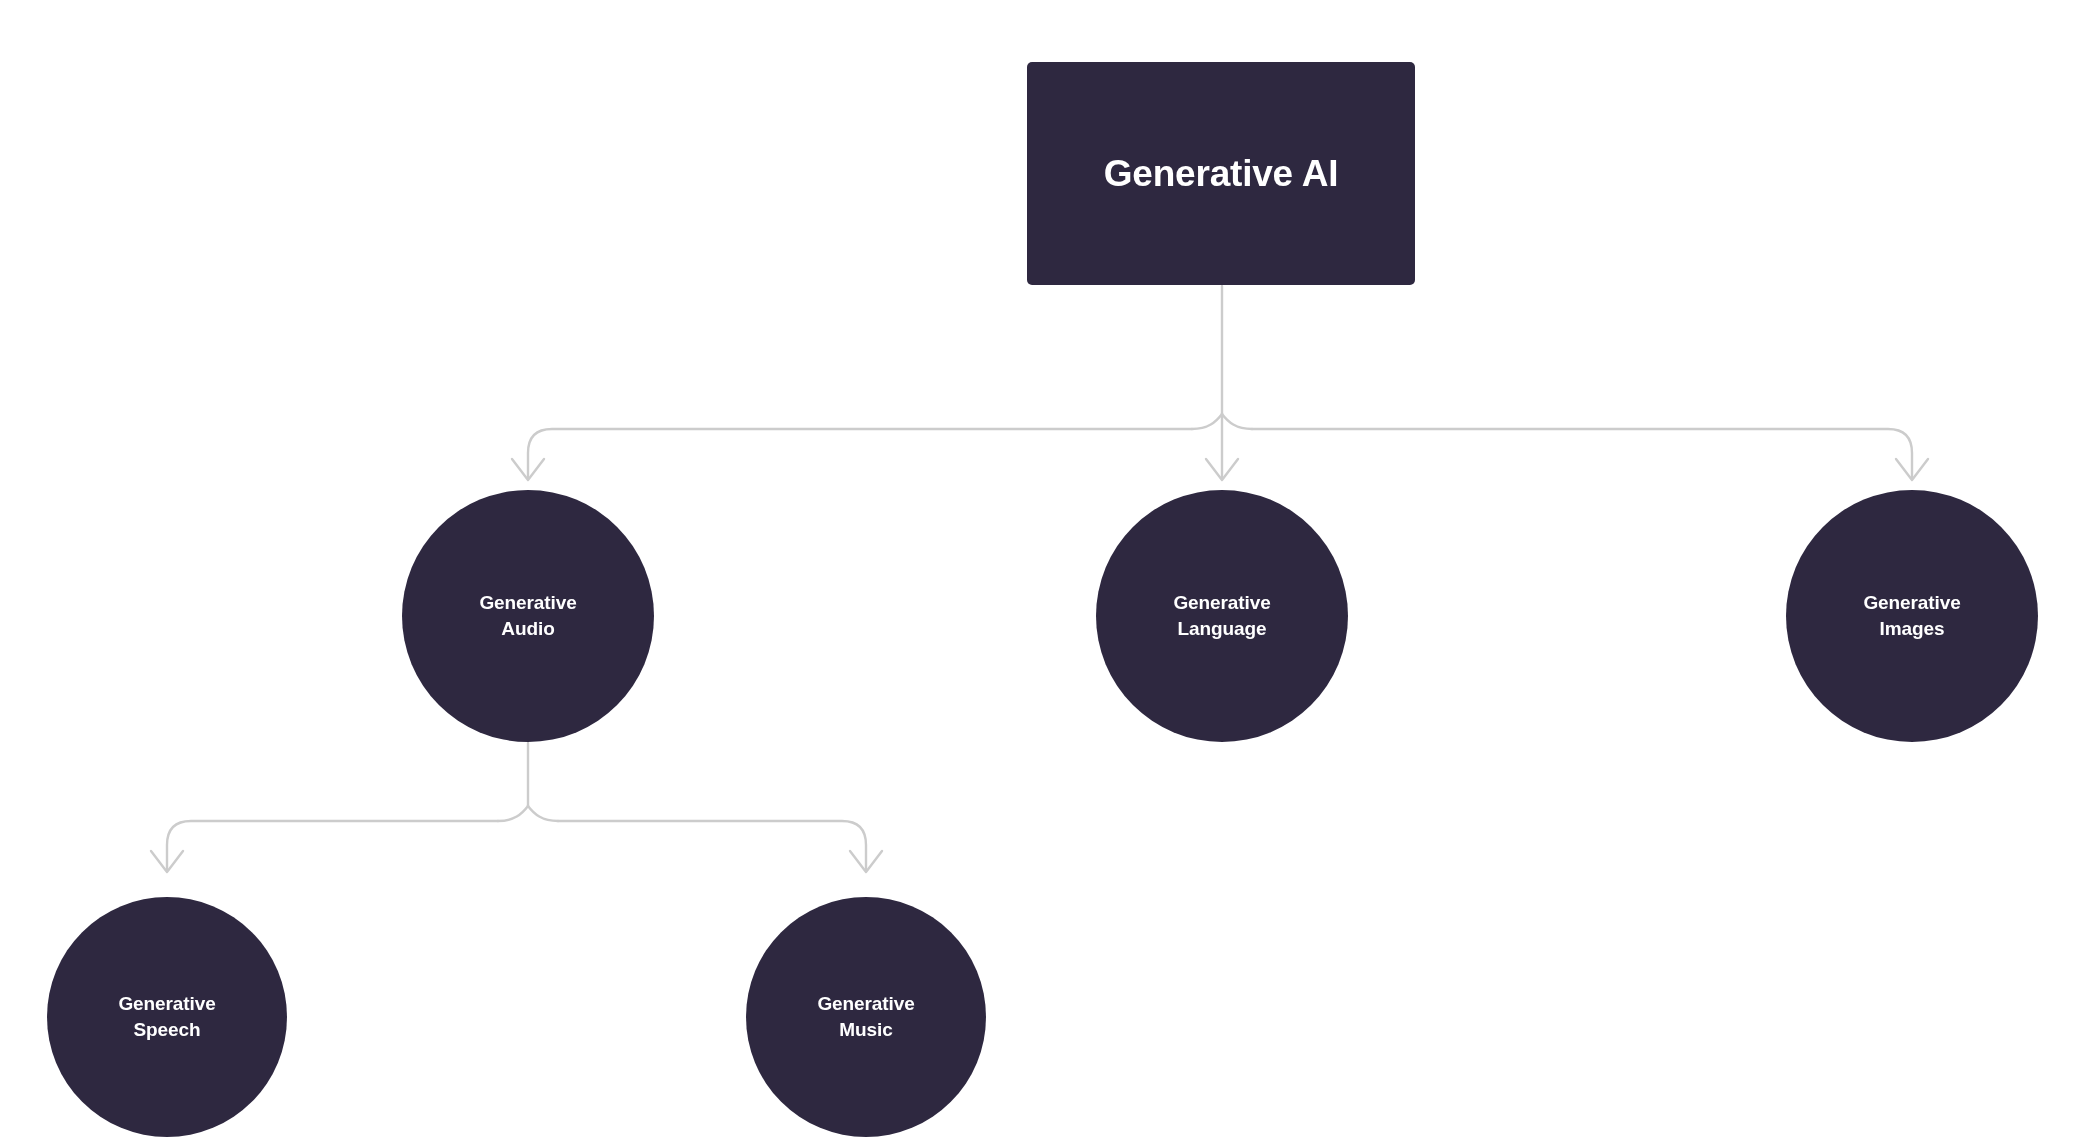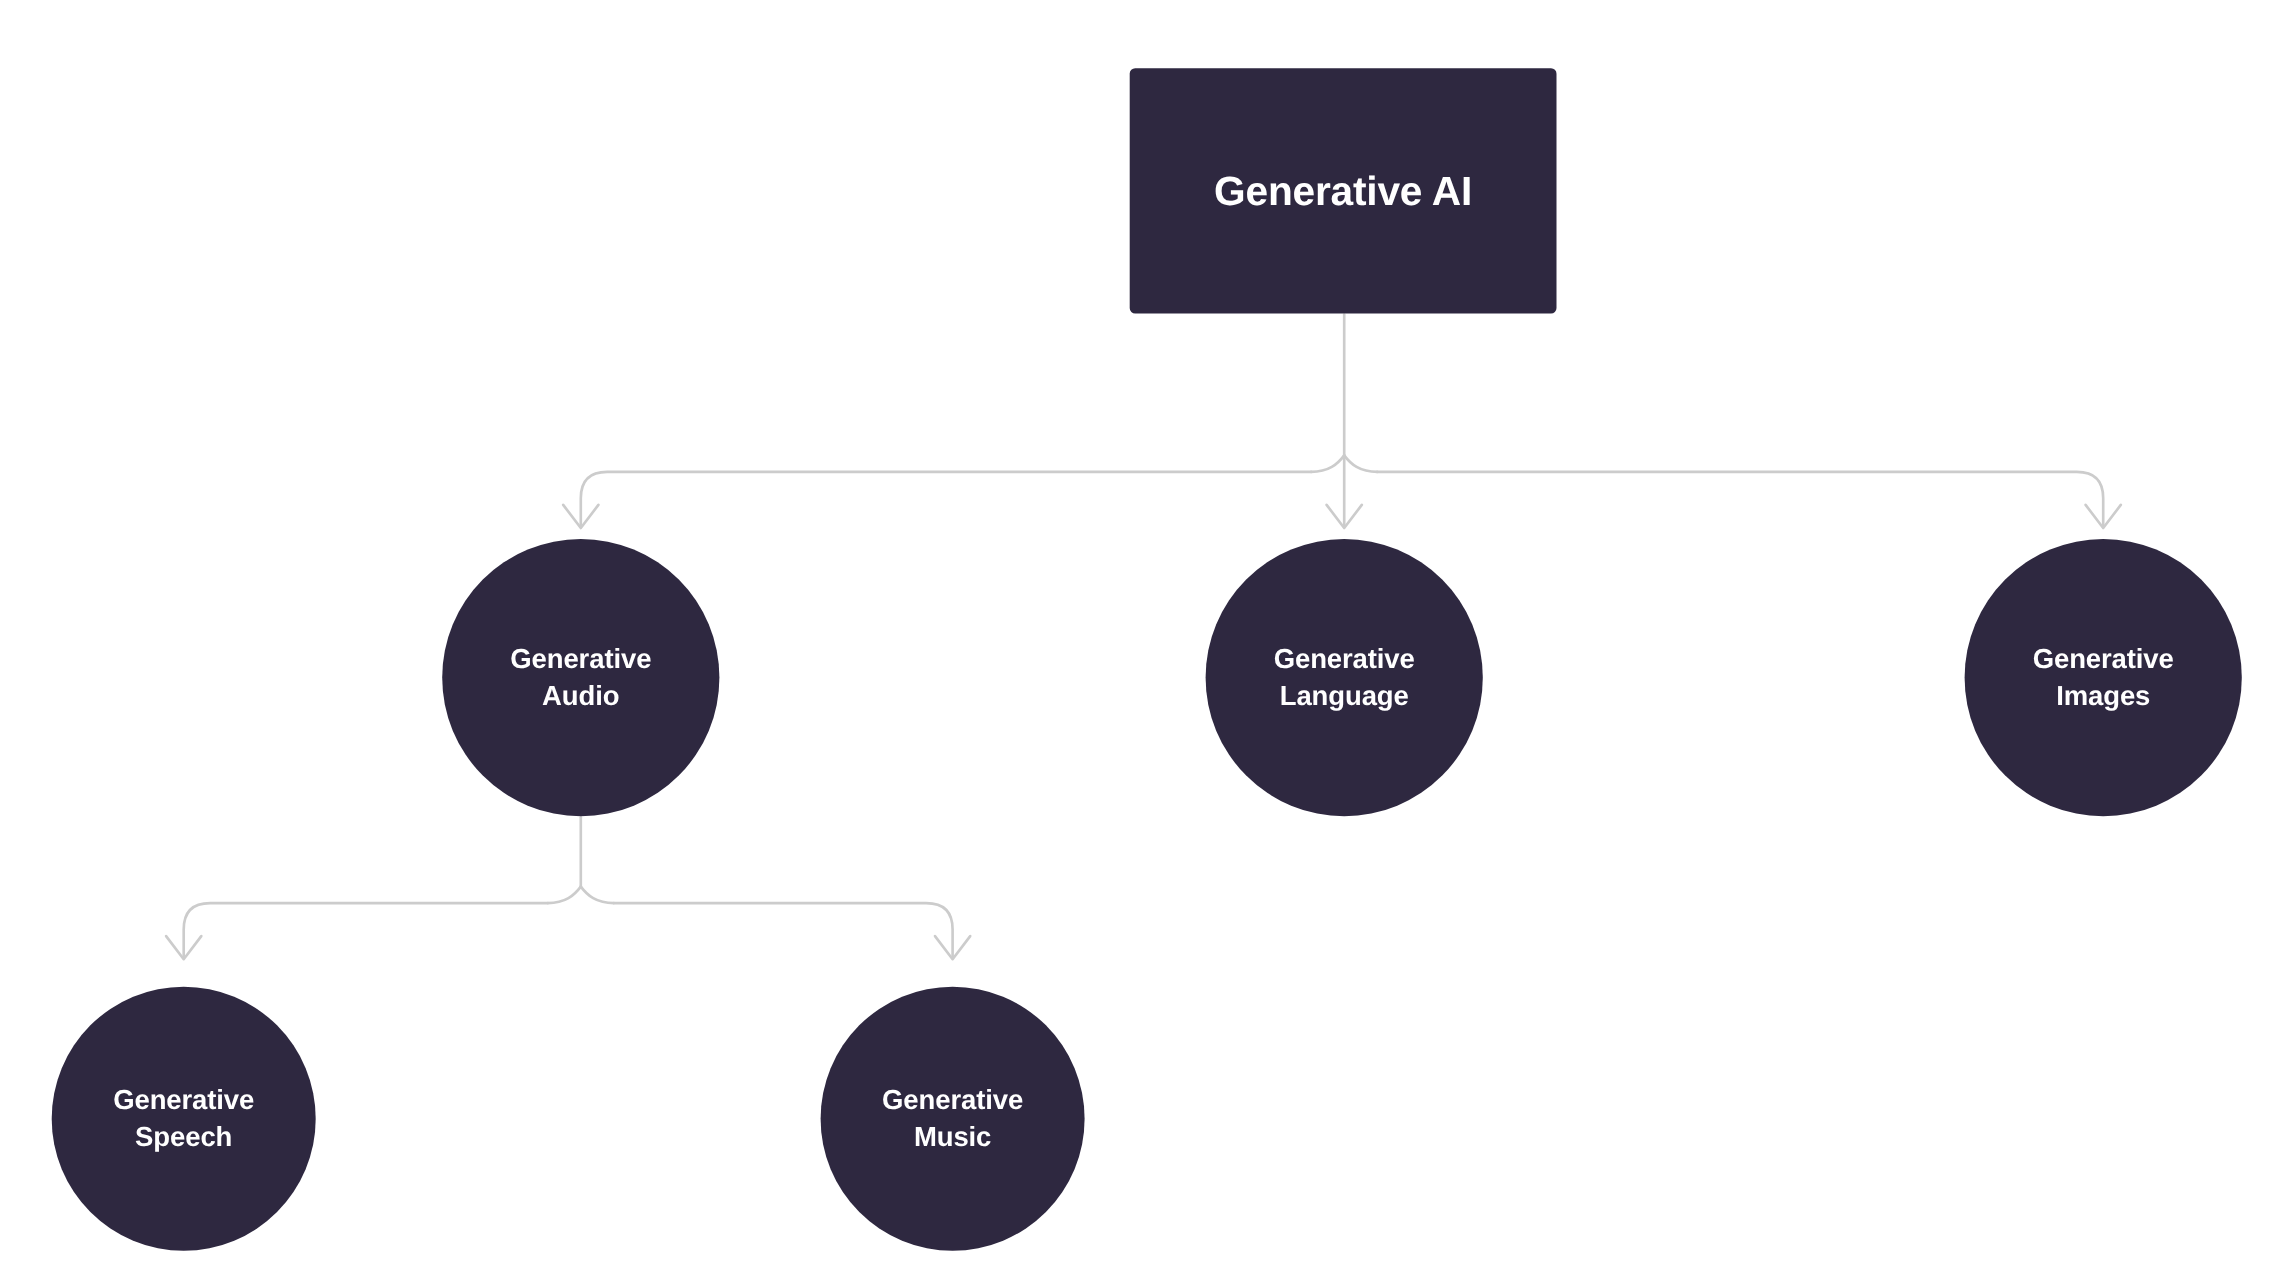--- a/index.html
+++ b/index.html
@@ -42,21 +42,21 @@
     top: 22px;
     width: 388px;
     height: 223px;
     border-radius: 5px;
     font-size: 37px;
     font-weight: bold;
     letter-spacing: -0.2px;
   }
   .node-circle {
     border-radius: 50%;
-    font-size: 25px;
+    font-size: 19px;
     font-weight: bold;
     line-height: 1.38;
     letter-spacing: -0.1px;
   }
   .lvl1 {
     width: 252px;
     height: 252px;
   }
   .lvl2 {
     width: 240px;

